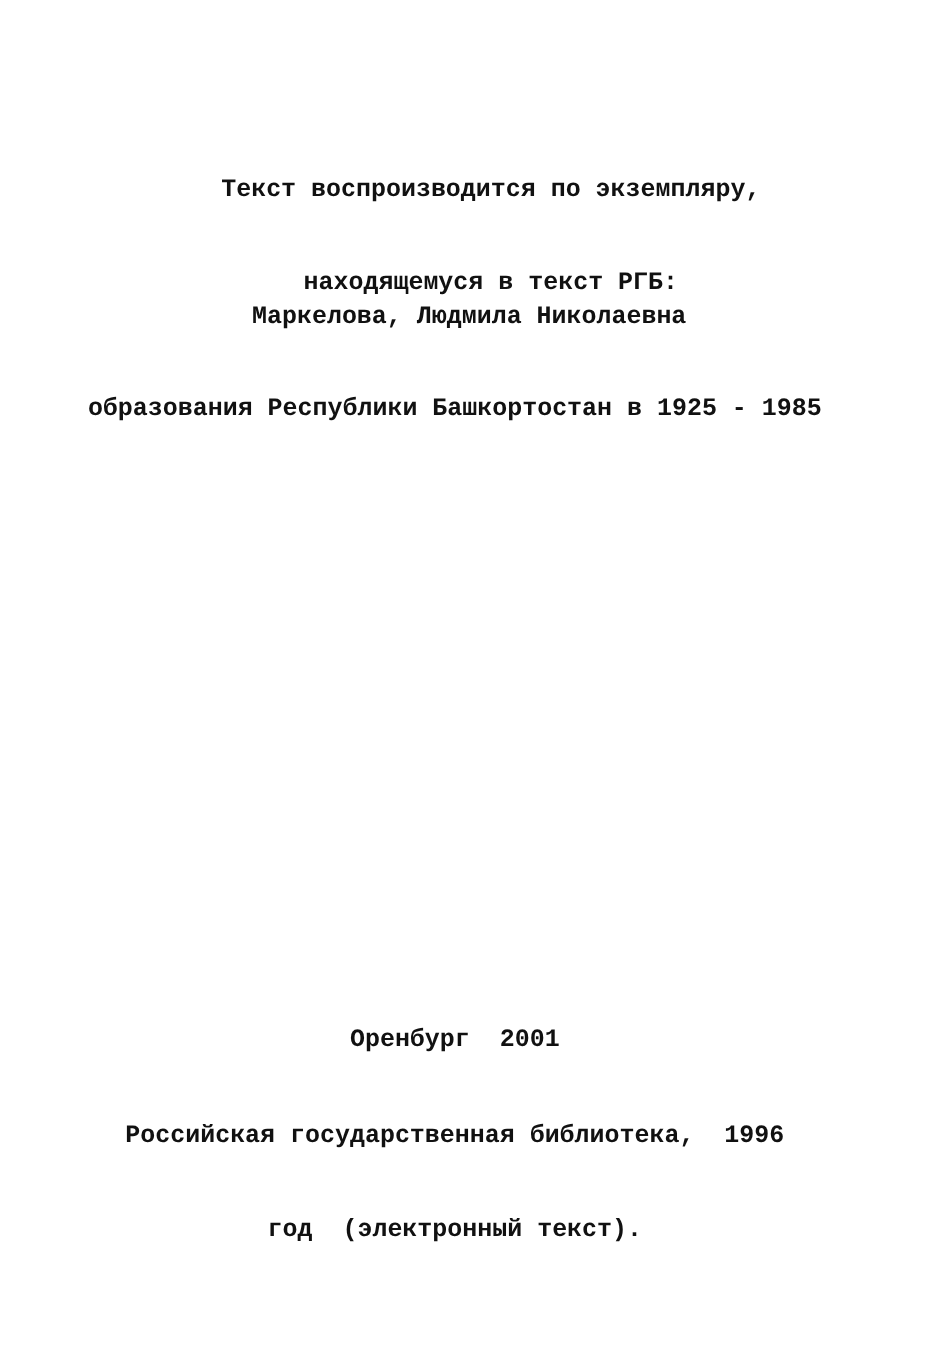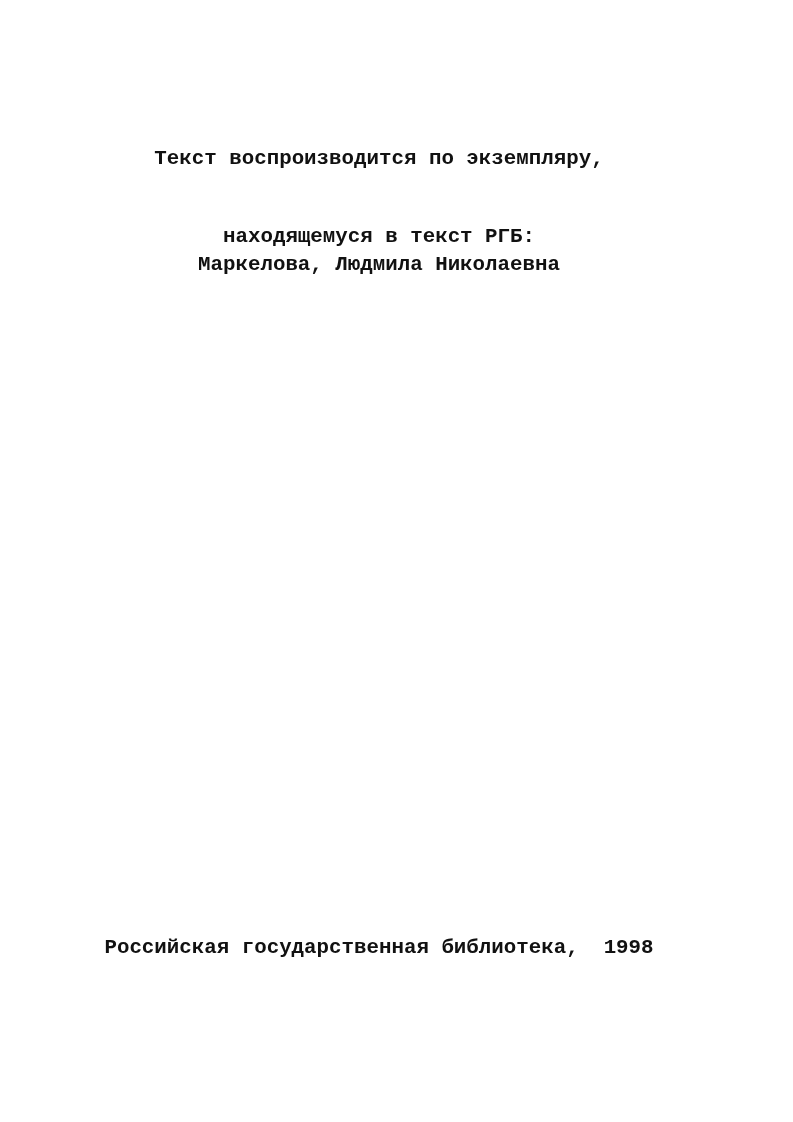--- a/index.html
+++ b/index.html
@@ -15,29 +15,34 @@
       line-height: 26px;
       color: #111111;
       white-space: pre;
     }
     .line { display: block; }
   </style>
 </head>
 <body>
 
 <div class="page">
-  <div class="blk" style="top:94px; left:0;">
+  <div class="blk" style="top:94px; left:0;padding-left:30px;">
     <span class="line">Текст воспроизводится по экземпляру,</span>
     <span class="line">находящемуся в текст РГБ:</span>
   </div>
 
-  <div class="blk" style="top:200px;">
+  <div class="blk" style="top:200px;margin-left:12px;">
     <span class="line">Маркелова, Людмила Николаевна</span>
   </div>
 
   <div class="blk" style="top:277px;">
+    <span class="line">образования Республики Башкортостан в 1925 - 1985</span>
   </div>
 
+  <div class="blk" style="top:803px;">
+    <span class="line">Оренбург  2001</span>
+  </div>
 
   <div class="blk" style="top:883px;">
-    <span class="line">Российская государственная библиотека,  1998</span>
+    <span class="line">Российская государственная библиотека,  1996</span>
+    <span class="line">год  (электронный текст).</span>
   </div>
 </div>
 
 </body></html>

